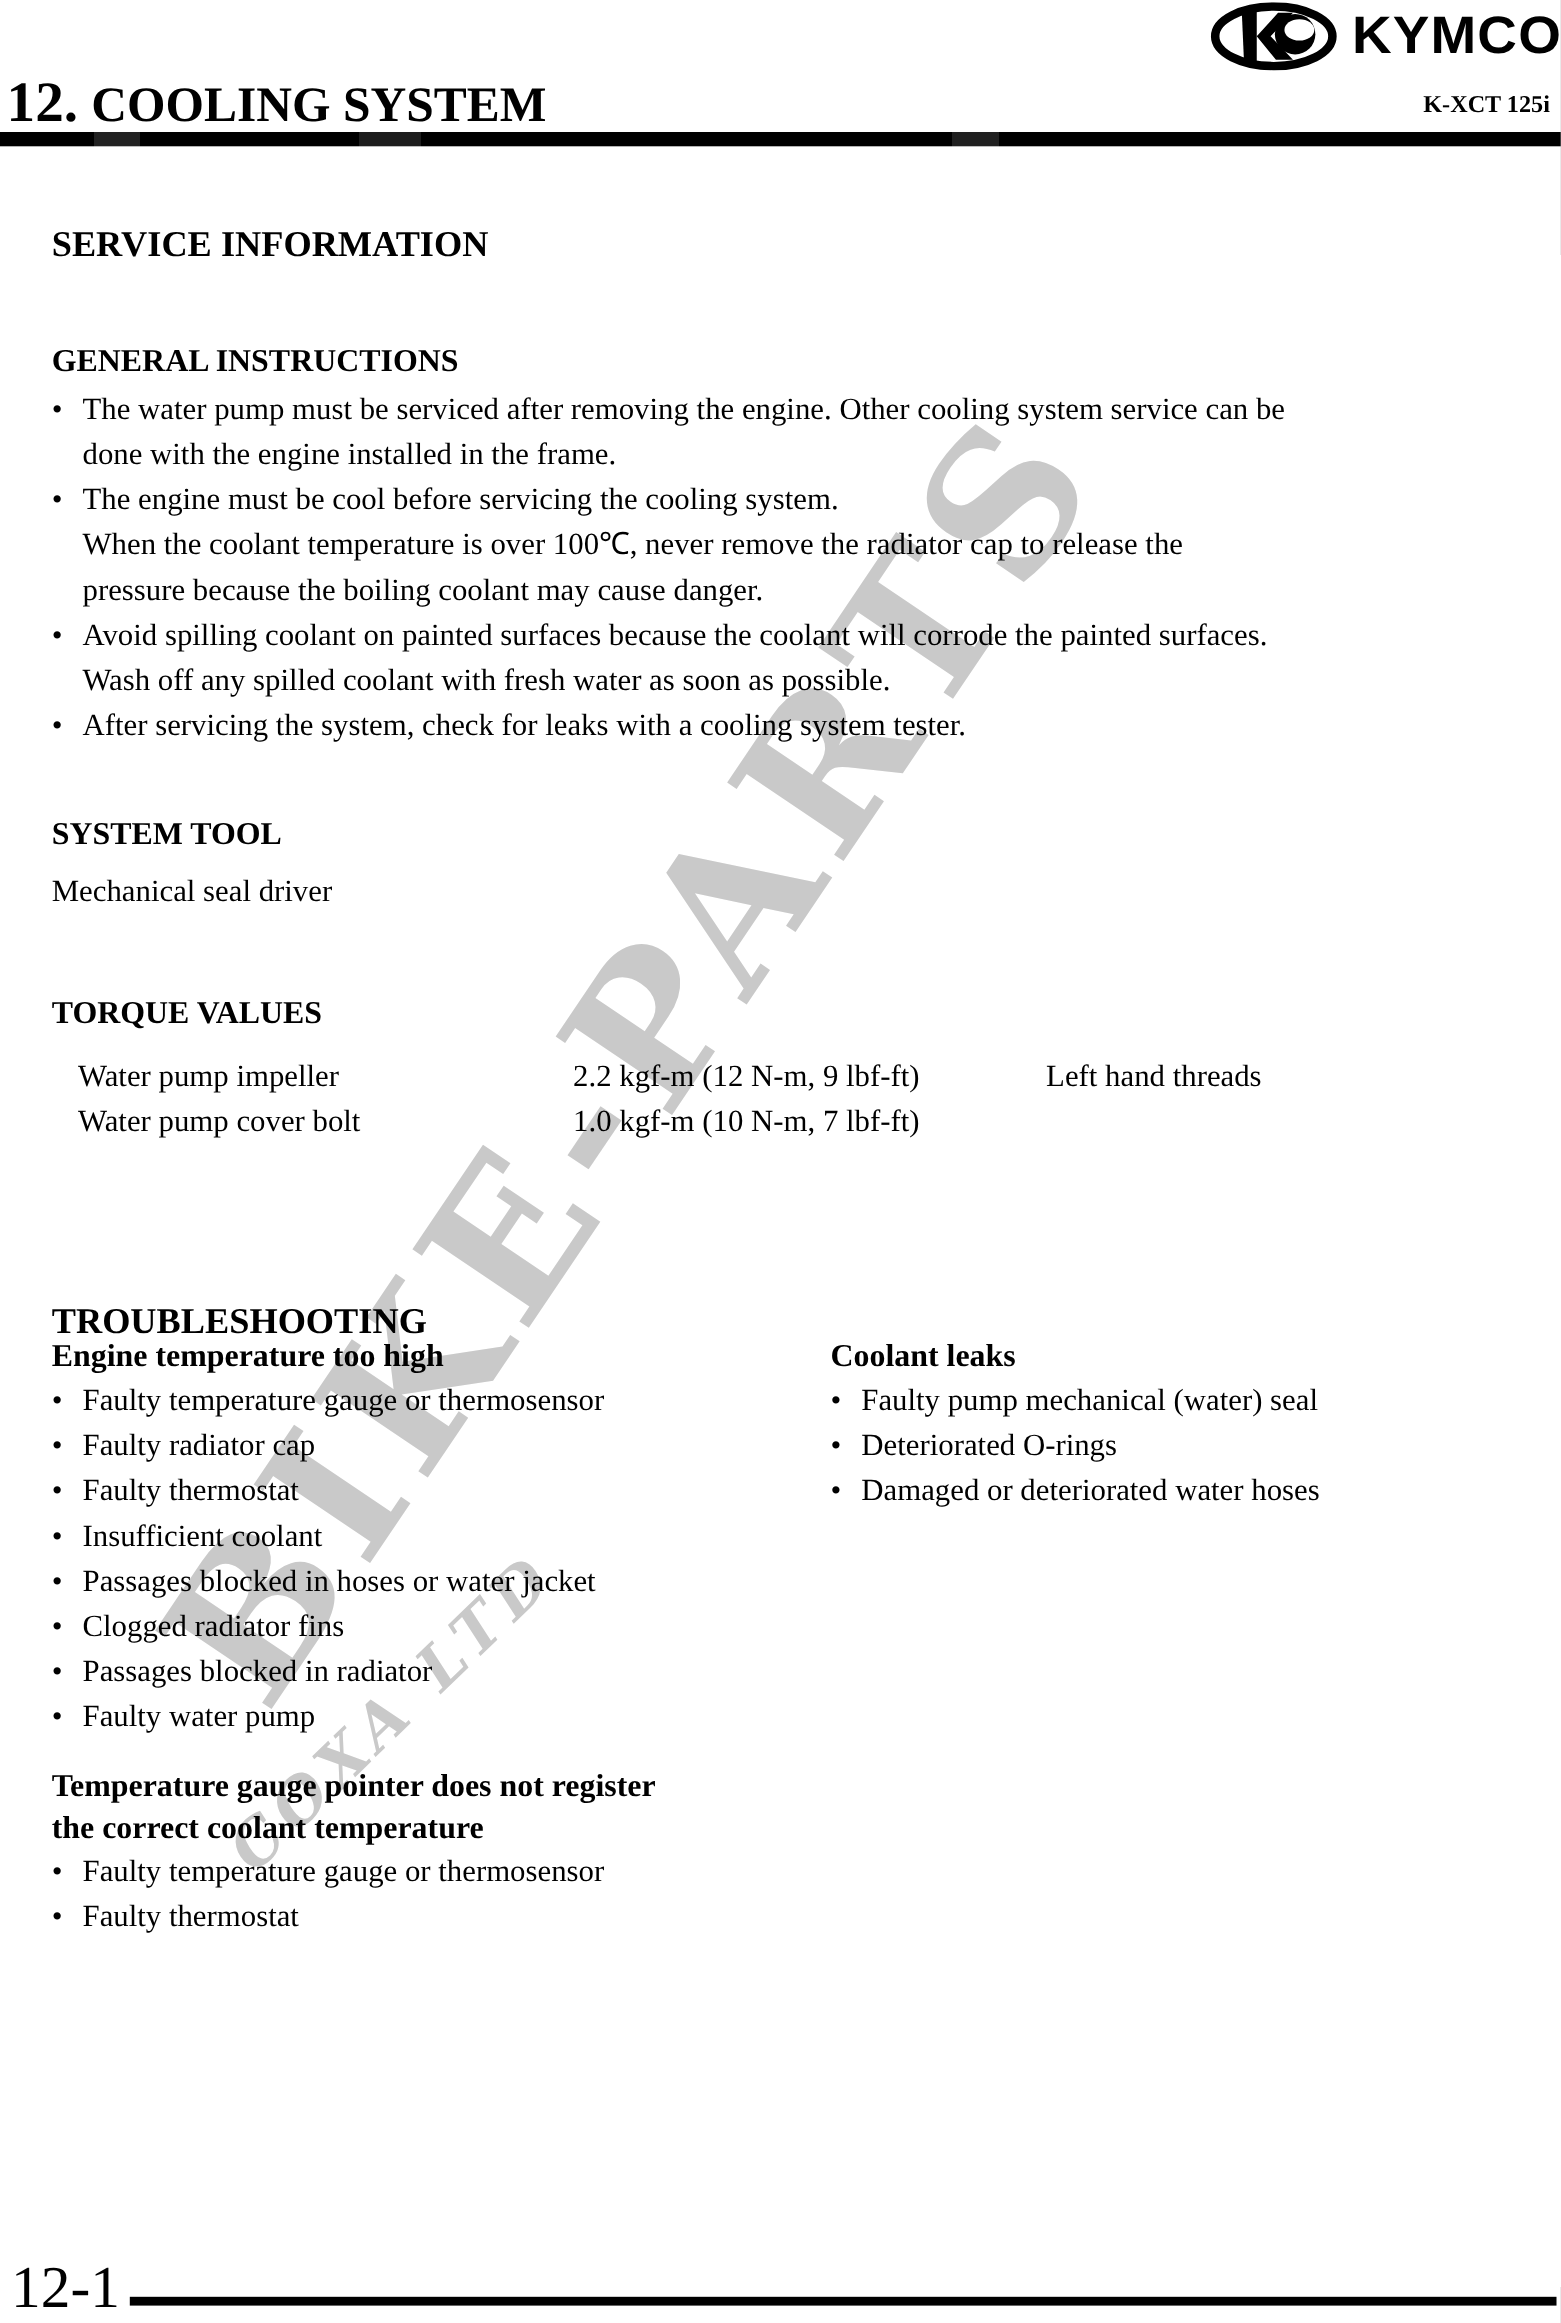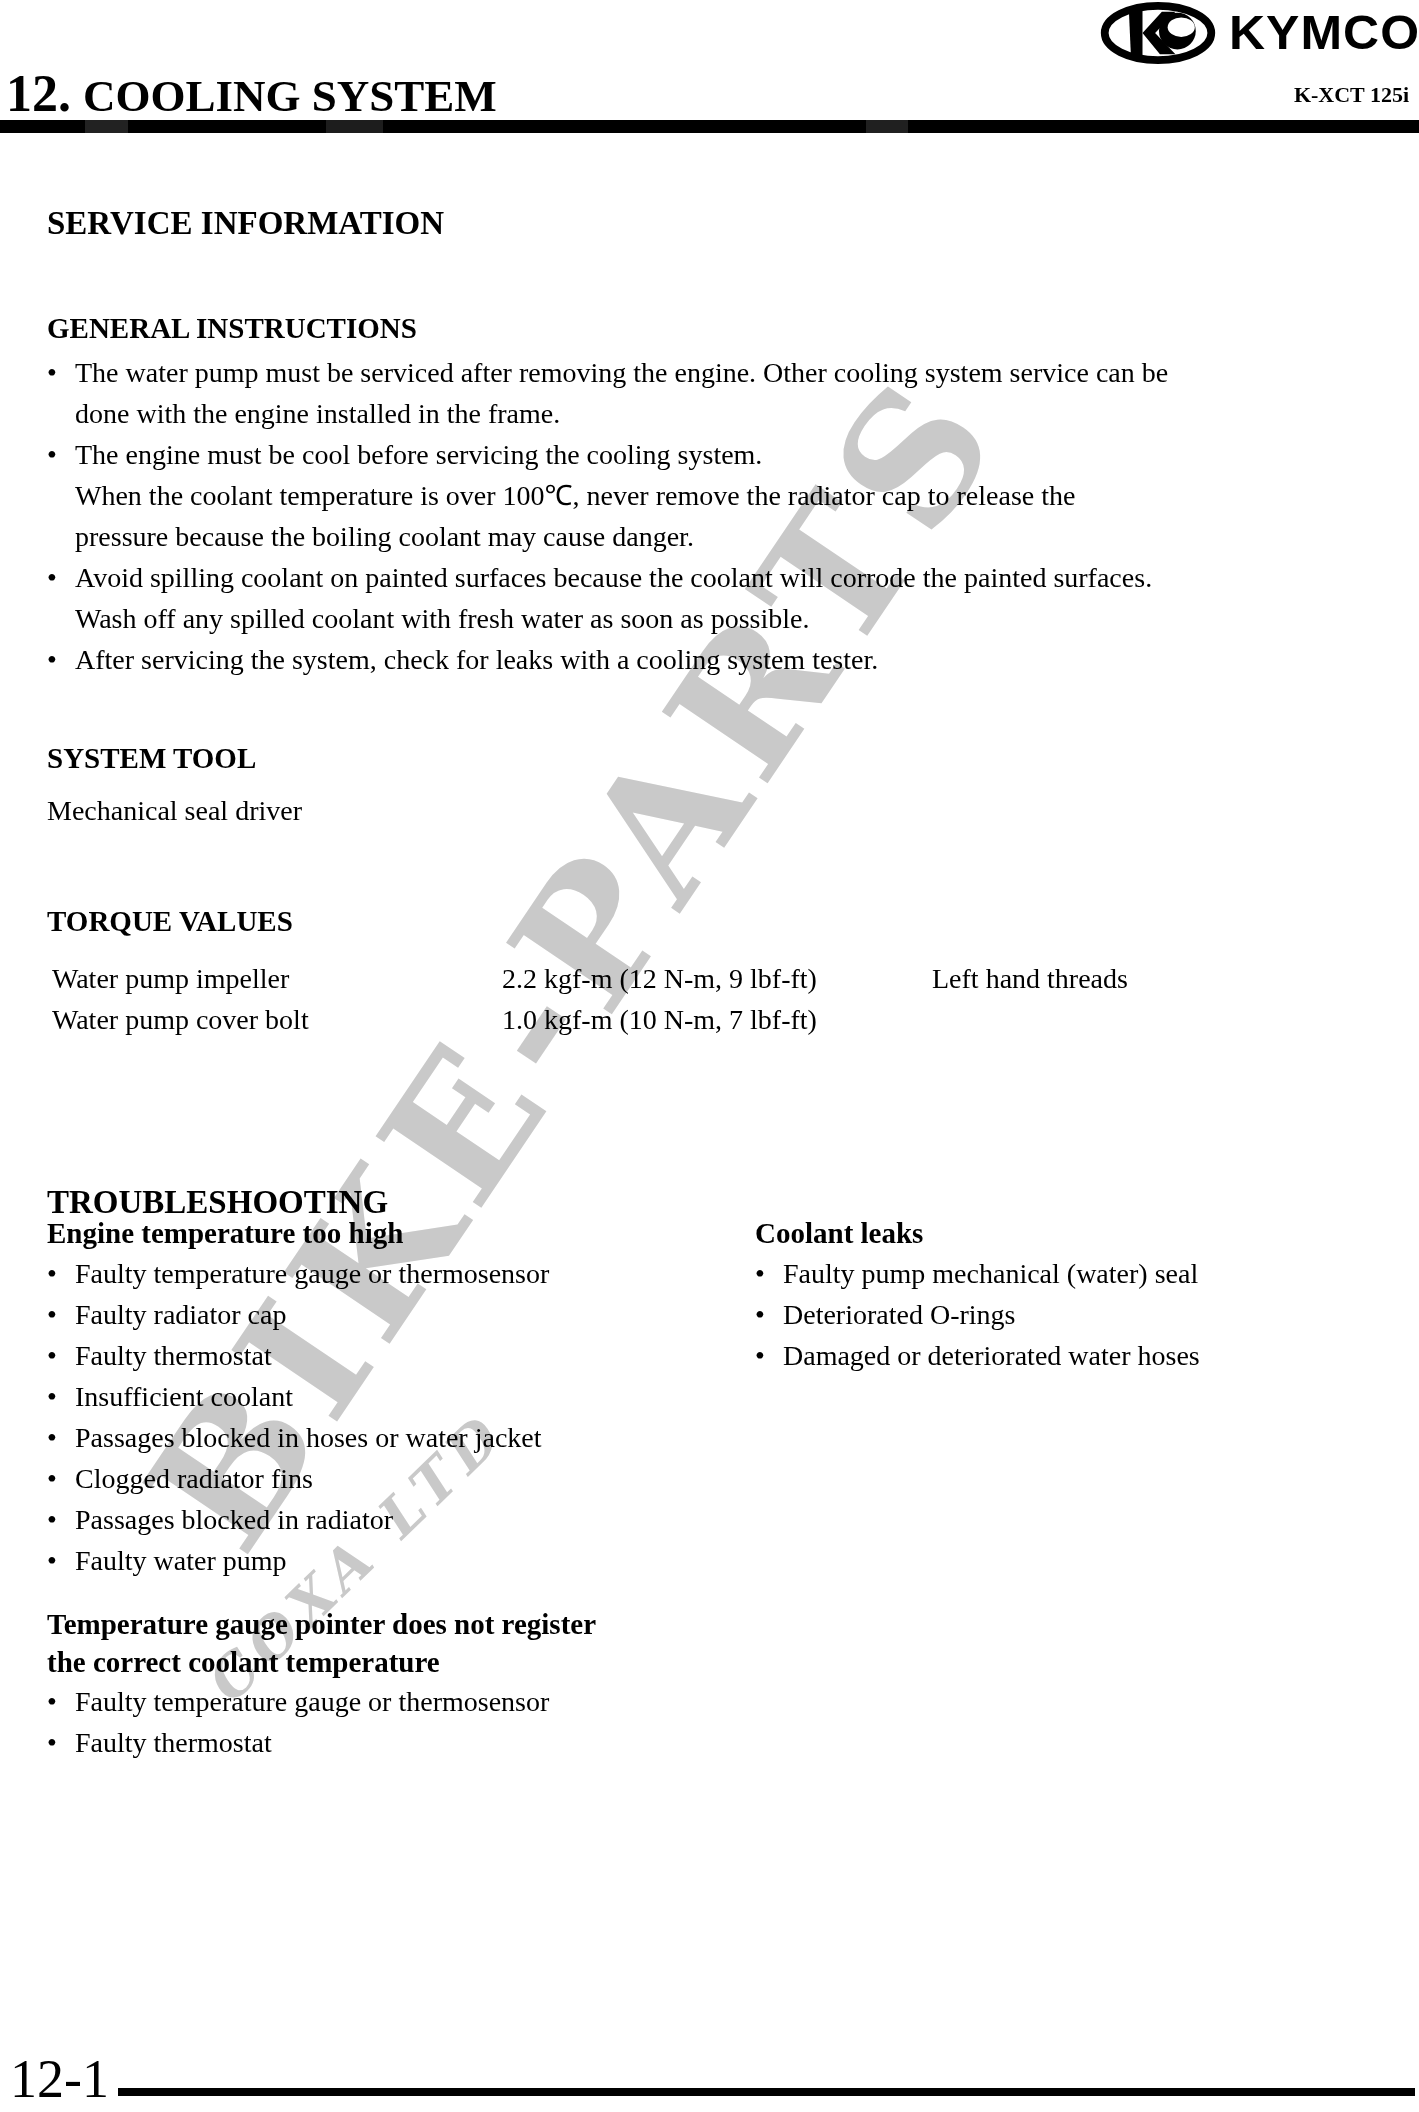--- a/index.html
+++ b/index.html
@@ -38,21 +38,21 @@
   .hrule{position:absolute;left:0;top:120px;width:1419px;height:13px;
     background:linear-gradient(90deg,#000 0 6%,#222 6% 9%,#000 9% 23%,#1d1d1d 23% 27%,#000 27% 61%,#202020 61% 64%,#000 64% 100%);}
   
   .h1{position:absolute;left:47px;font-weight:bold;font-size:33px;white-space:nowrap;}
   .h2{position:absolute;left:47px;font-weight:bold;font-size:29px;white-space:nowrap;}
   .body-block{position:absolute;left:0;width:1419px;}
   .b{display:flex;padding-left:47px;font-size:28px;line-height:41px;}
   .blt{width:28px;flex:none;}
   .lines span{display:block;}
   .plain{position:absolute;left:47px;font-size:28px;line-height:38px;white-space:nowrap;}
-  .trow{display:grid;grid-template-columns:450px 430px auto;padding-left:52px;
+  .trow{display:grid;grid-template-columns:450px 430px auto;padding-left:71px;
         font-size:28px;line-height:41px;white-space:nowrap;}
   .colhead{font-weight:bold;font-size:29px;line-height:40px;padding-left:47px;white-space:nowrap;}
   .ts-col{position:absolute;top:1213px;}
   .ts-col .b{padding-left:0;}
   .ts-col .colhead{padding-left:0;}
   .g2head{font-weight:bold;font-size:29px;line-height:38px;margin-top:24px;white-space:nowrap;}
   .g2head span{display:block;}
   
   .pagenum{position:absolute;left:10px;top:2048px;font-weight:normal;font-size:54px;}
   .frule{position:absolute;left:118px;top:2088px;width:1297px;height:8px;background:#000;}

